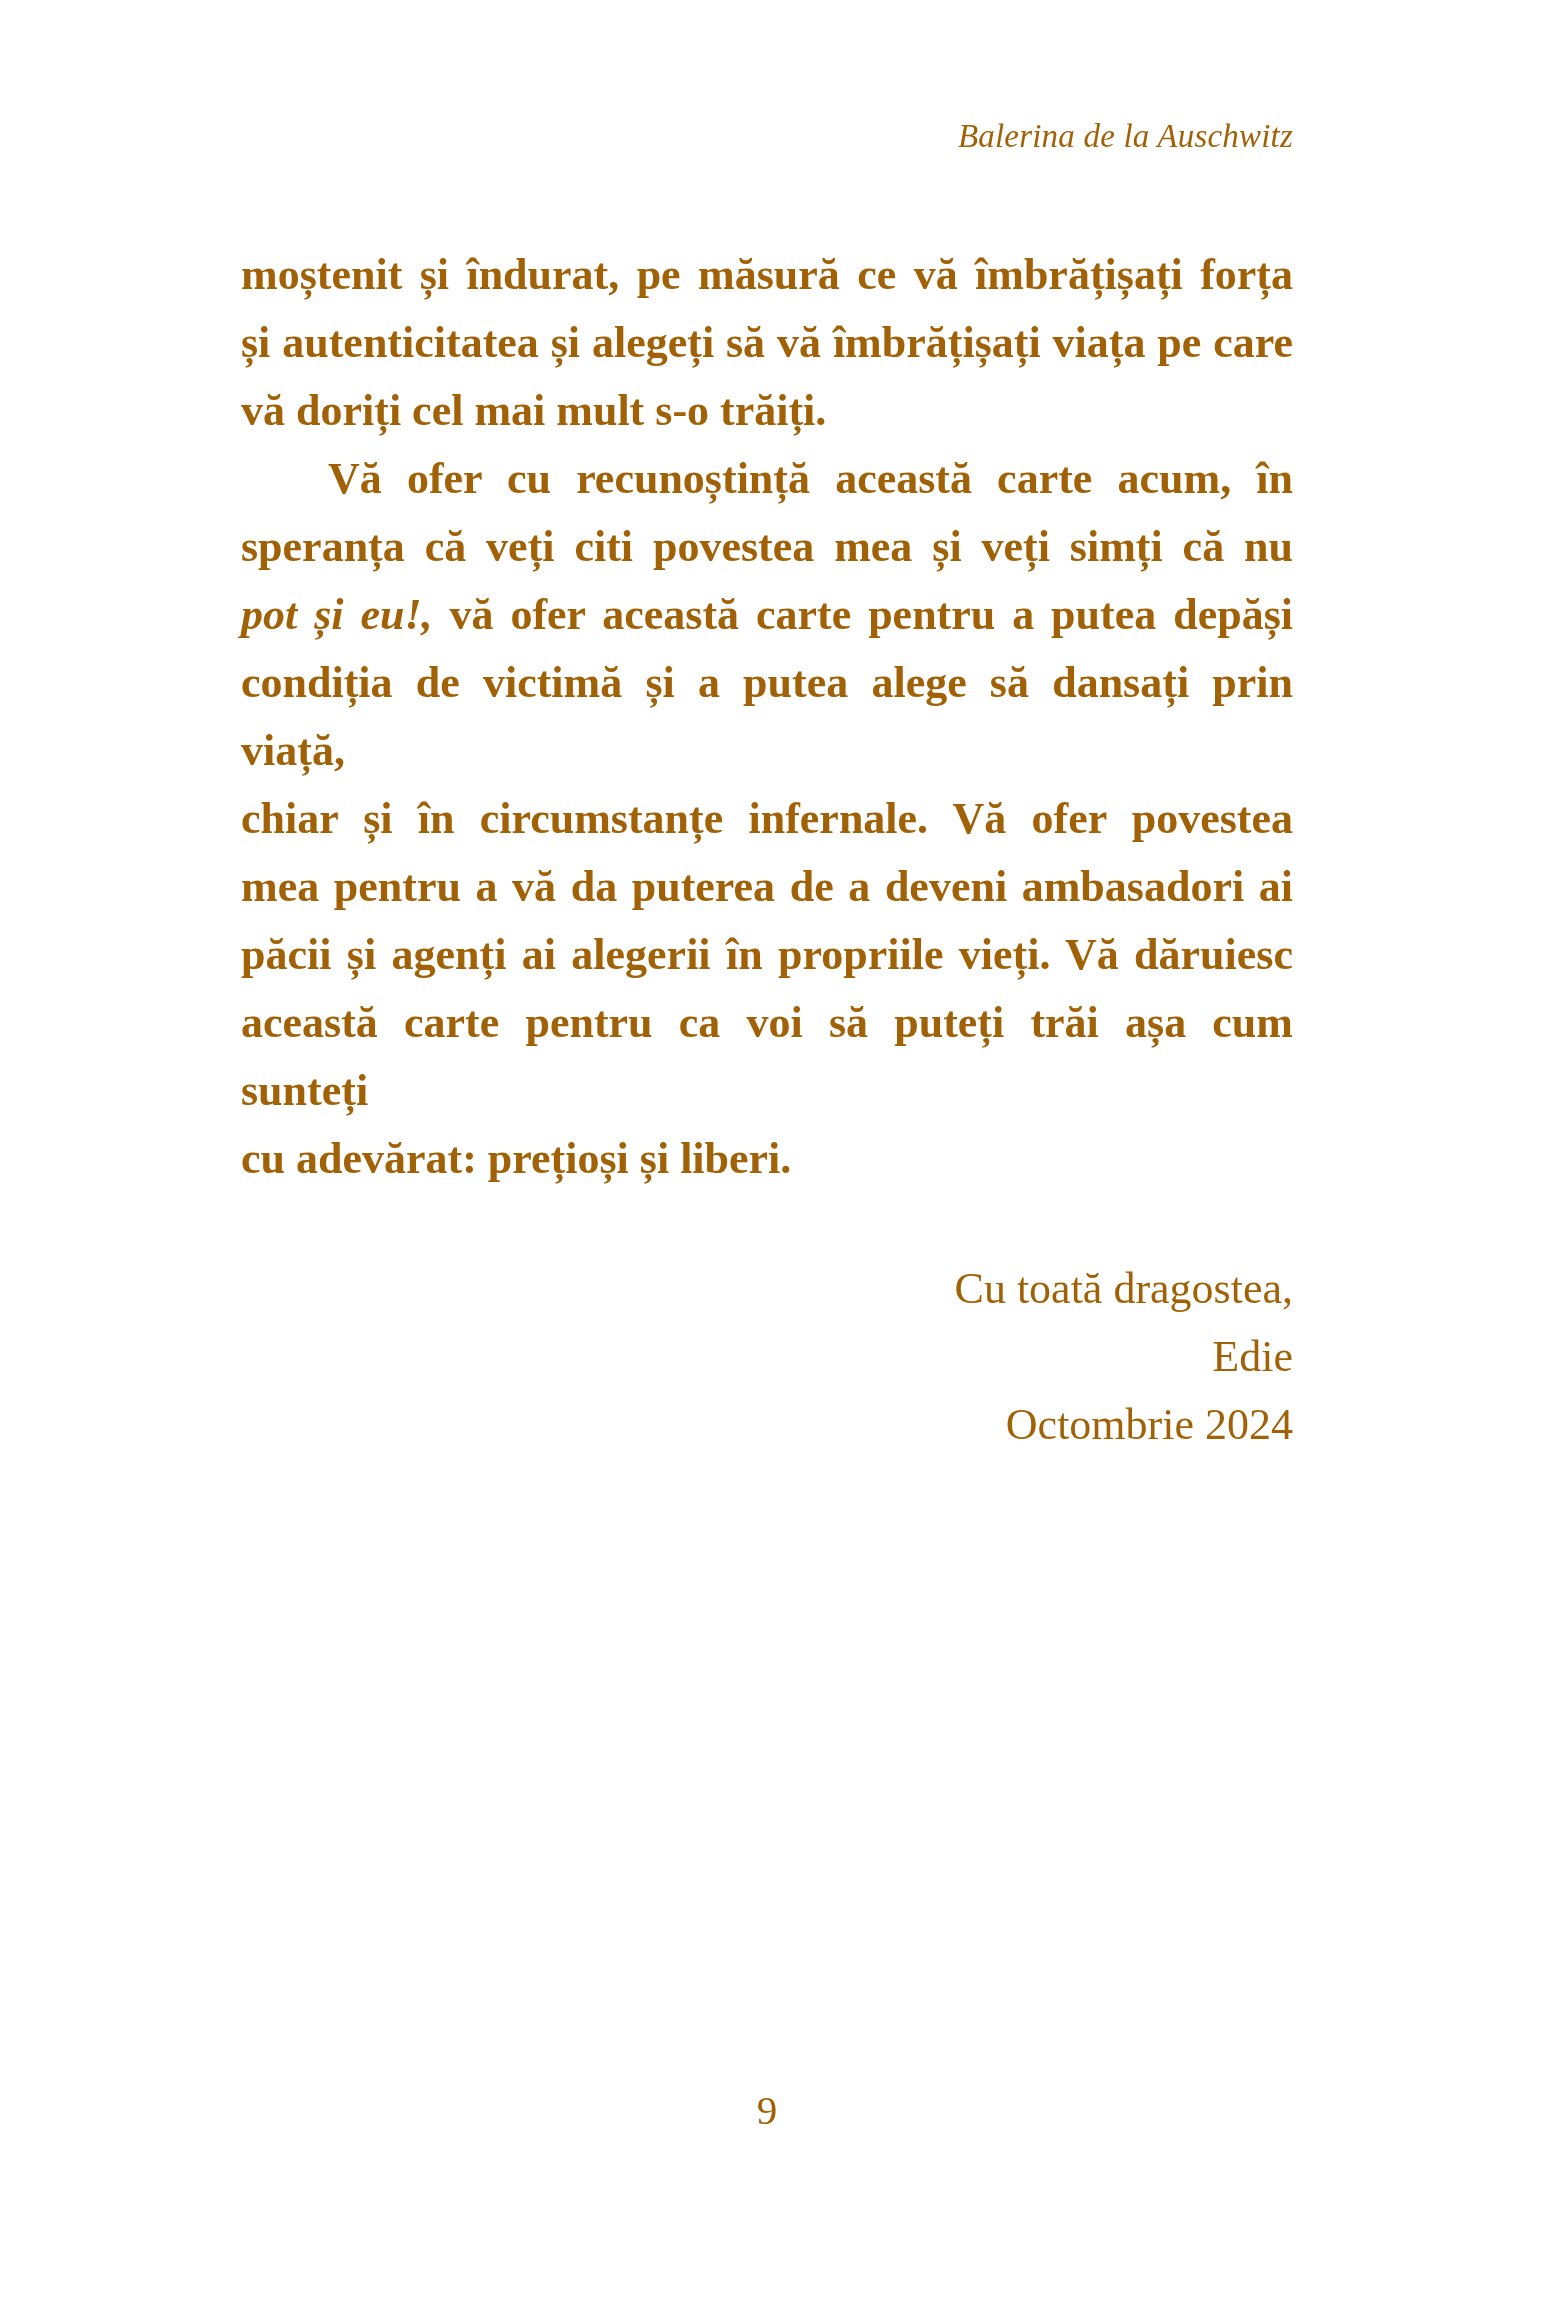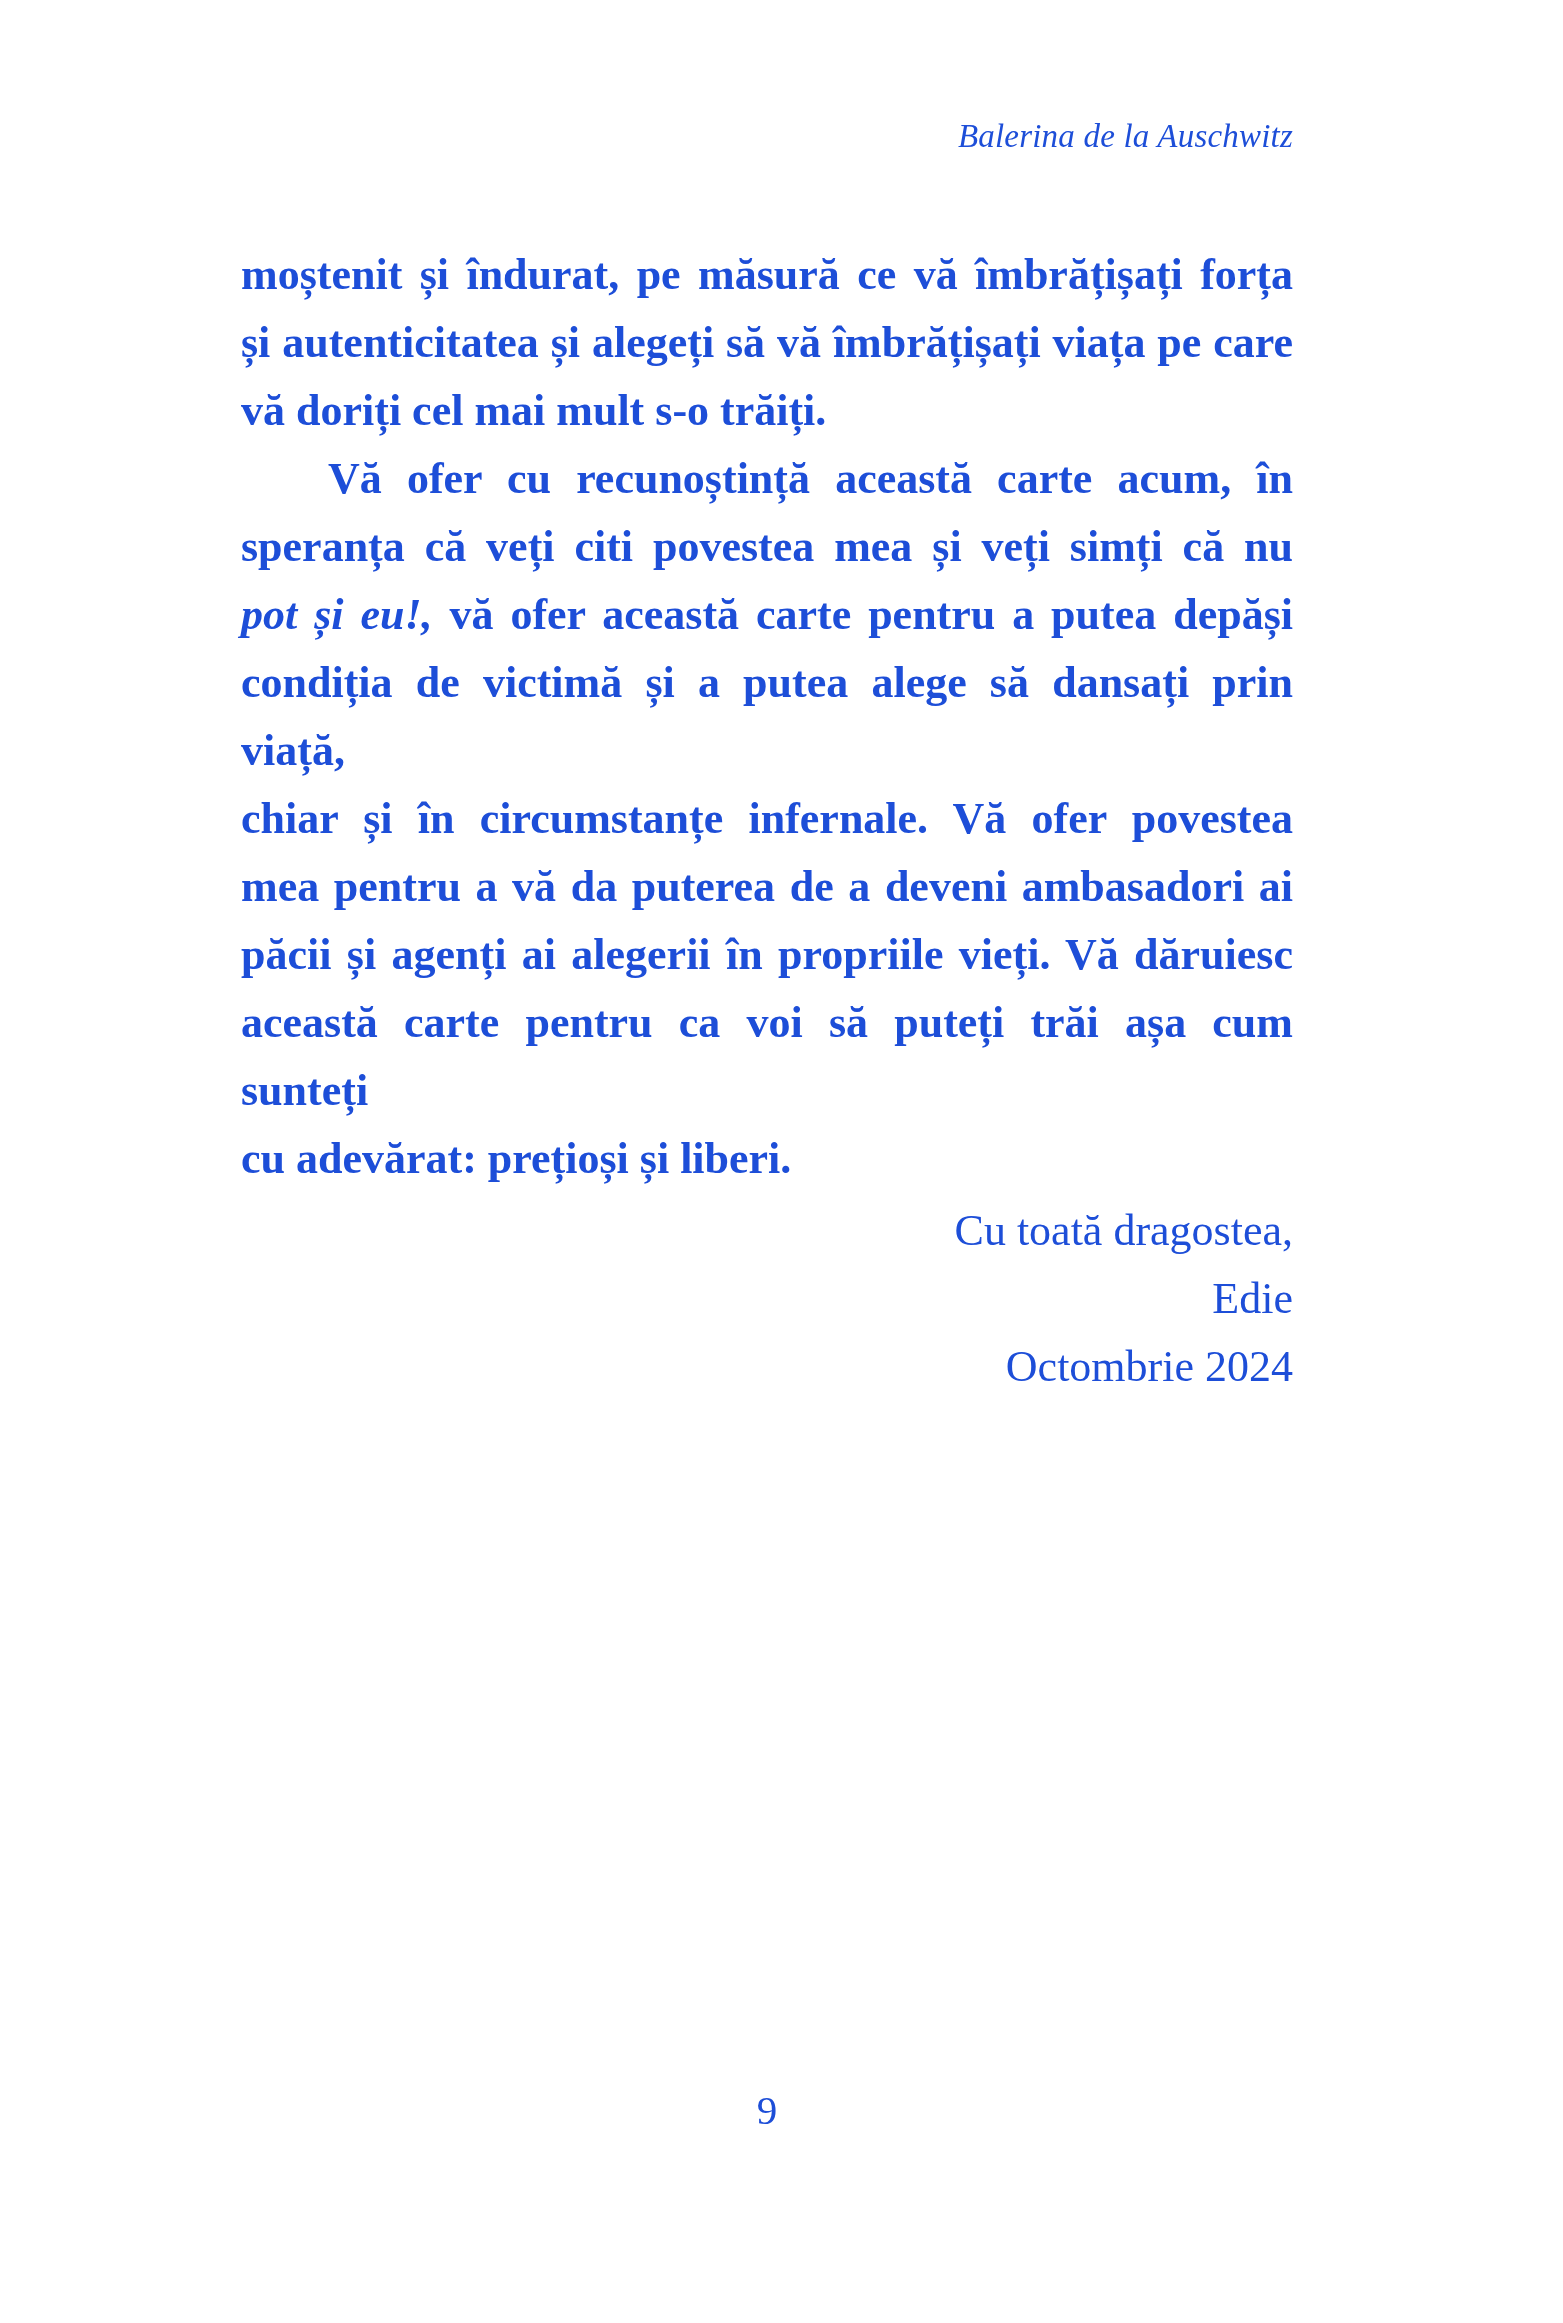--- a/index.html
+++ b/index.html
@@ -6,21 +6,21 @@
     margin: 0;
     padding: 0;
     background: #e8e8e8;
   }
   .page {
     position: relative;
     width: 1563px;
     height: 2323px;
     margin: 0 auto;
     background: #ffffff;
-    color: #1d4ed8;
+    color: #a16207;
     font-family: "Liberation Serif", "DejaVu Serif", serif;
     overflow: hidden;
   }
   
   .running-header {
     position: absolute;
     top: 116px;
     left: 241px;
     width: 1052px;
     text-align: right;
@@ -50,21 +50,21 @@
   }
   .body-text .line.indent {
     text-indent: 87px;
   }
   .em {
     font-style: italic;
   }
   
   .signature-block {
     position: absolute;
-    top: 1197px;
+    top: 1255px;
     left: 241px;
     width: 1052px;
     text-align: right;
     font-size: 44px;
     line-height: 68px;
   }
   
   .page-footer {
     position: absolute;
     top: 2086px;

